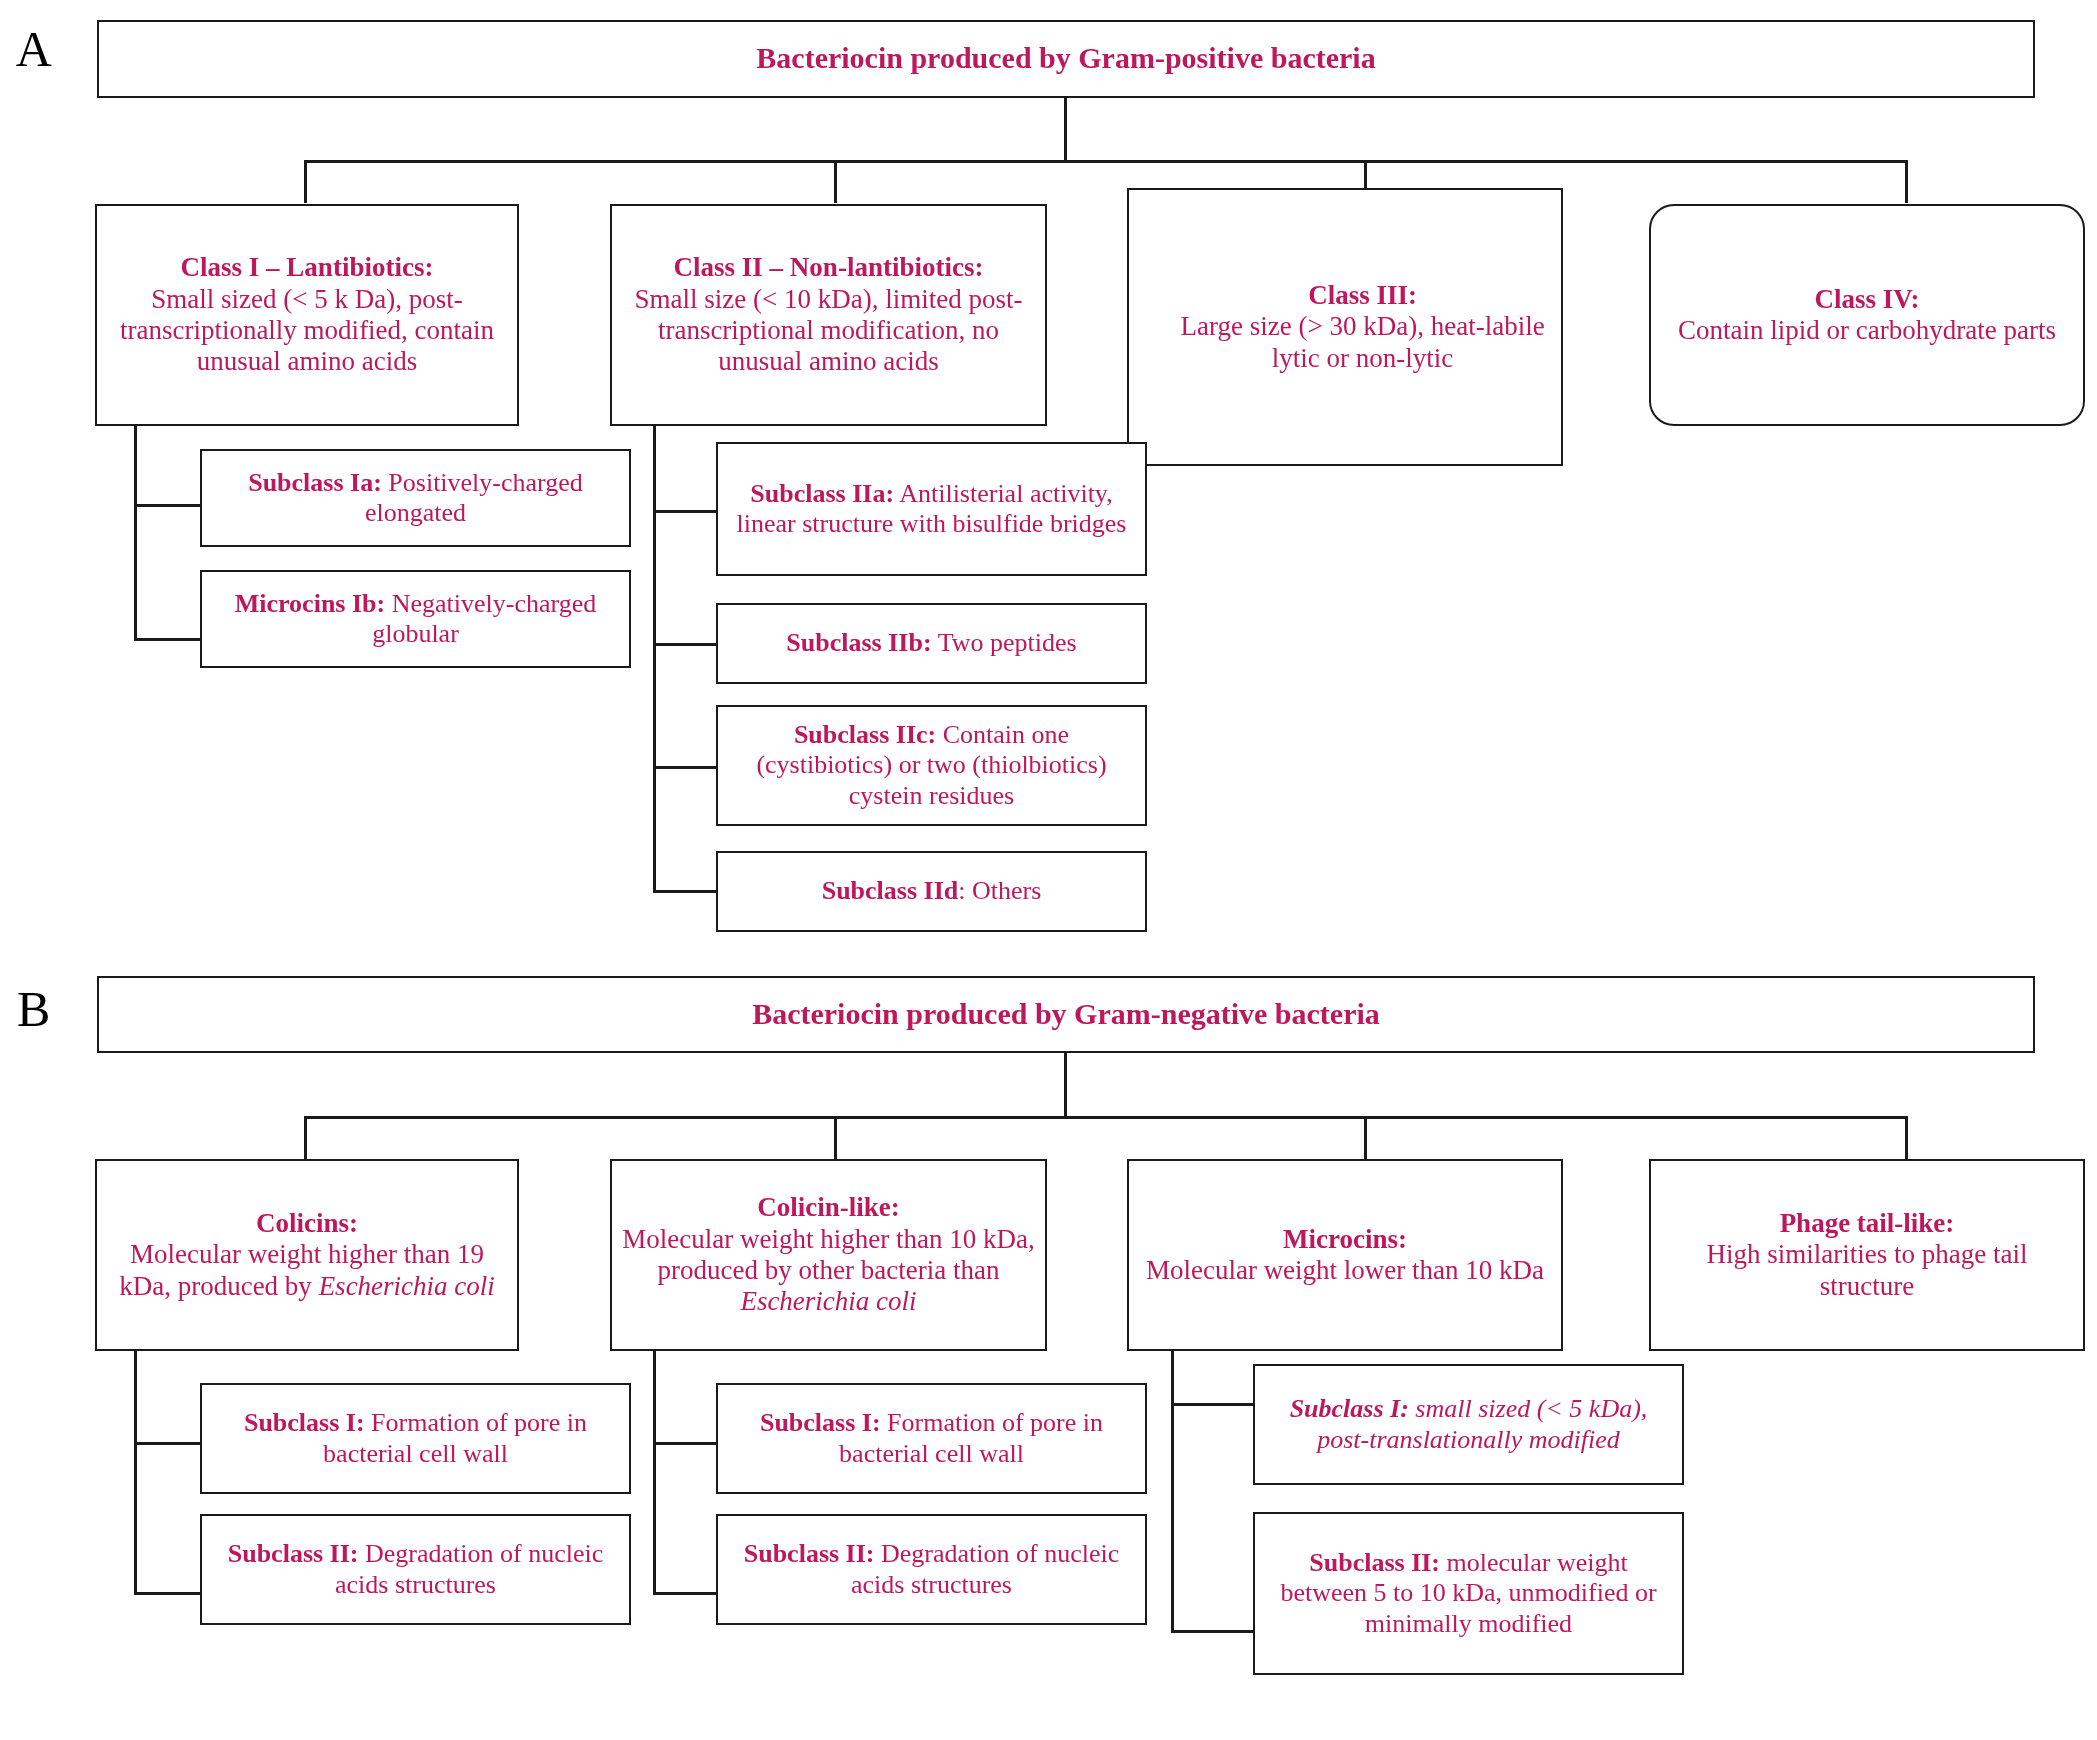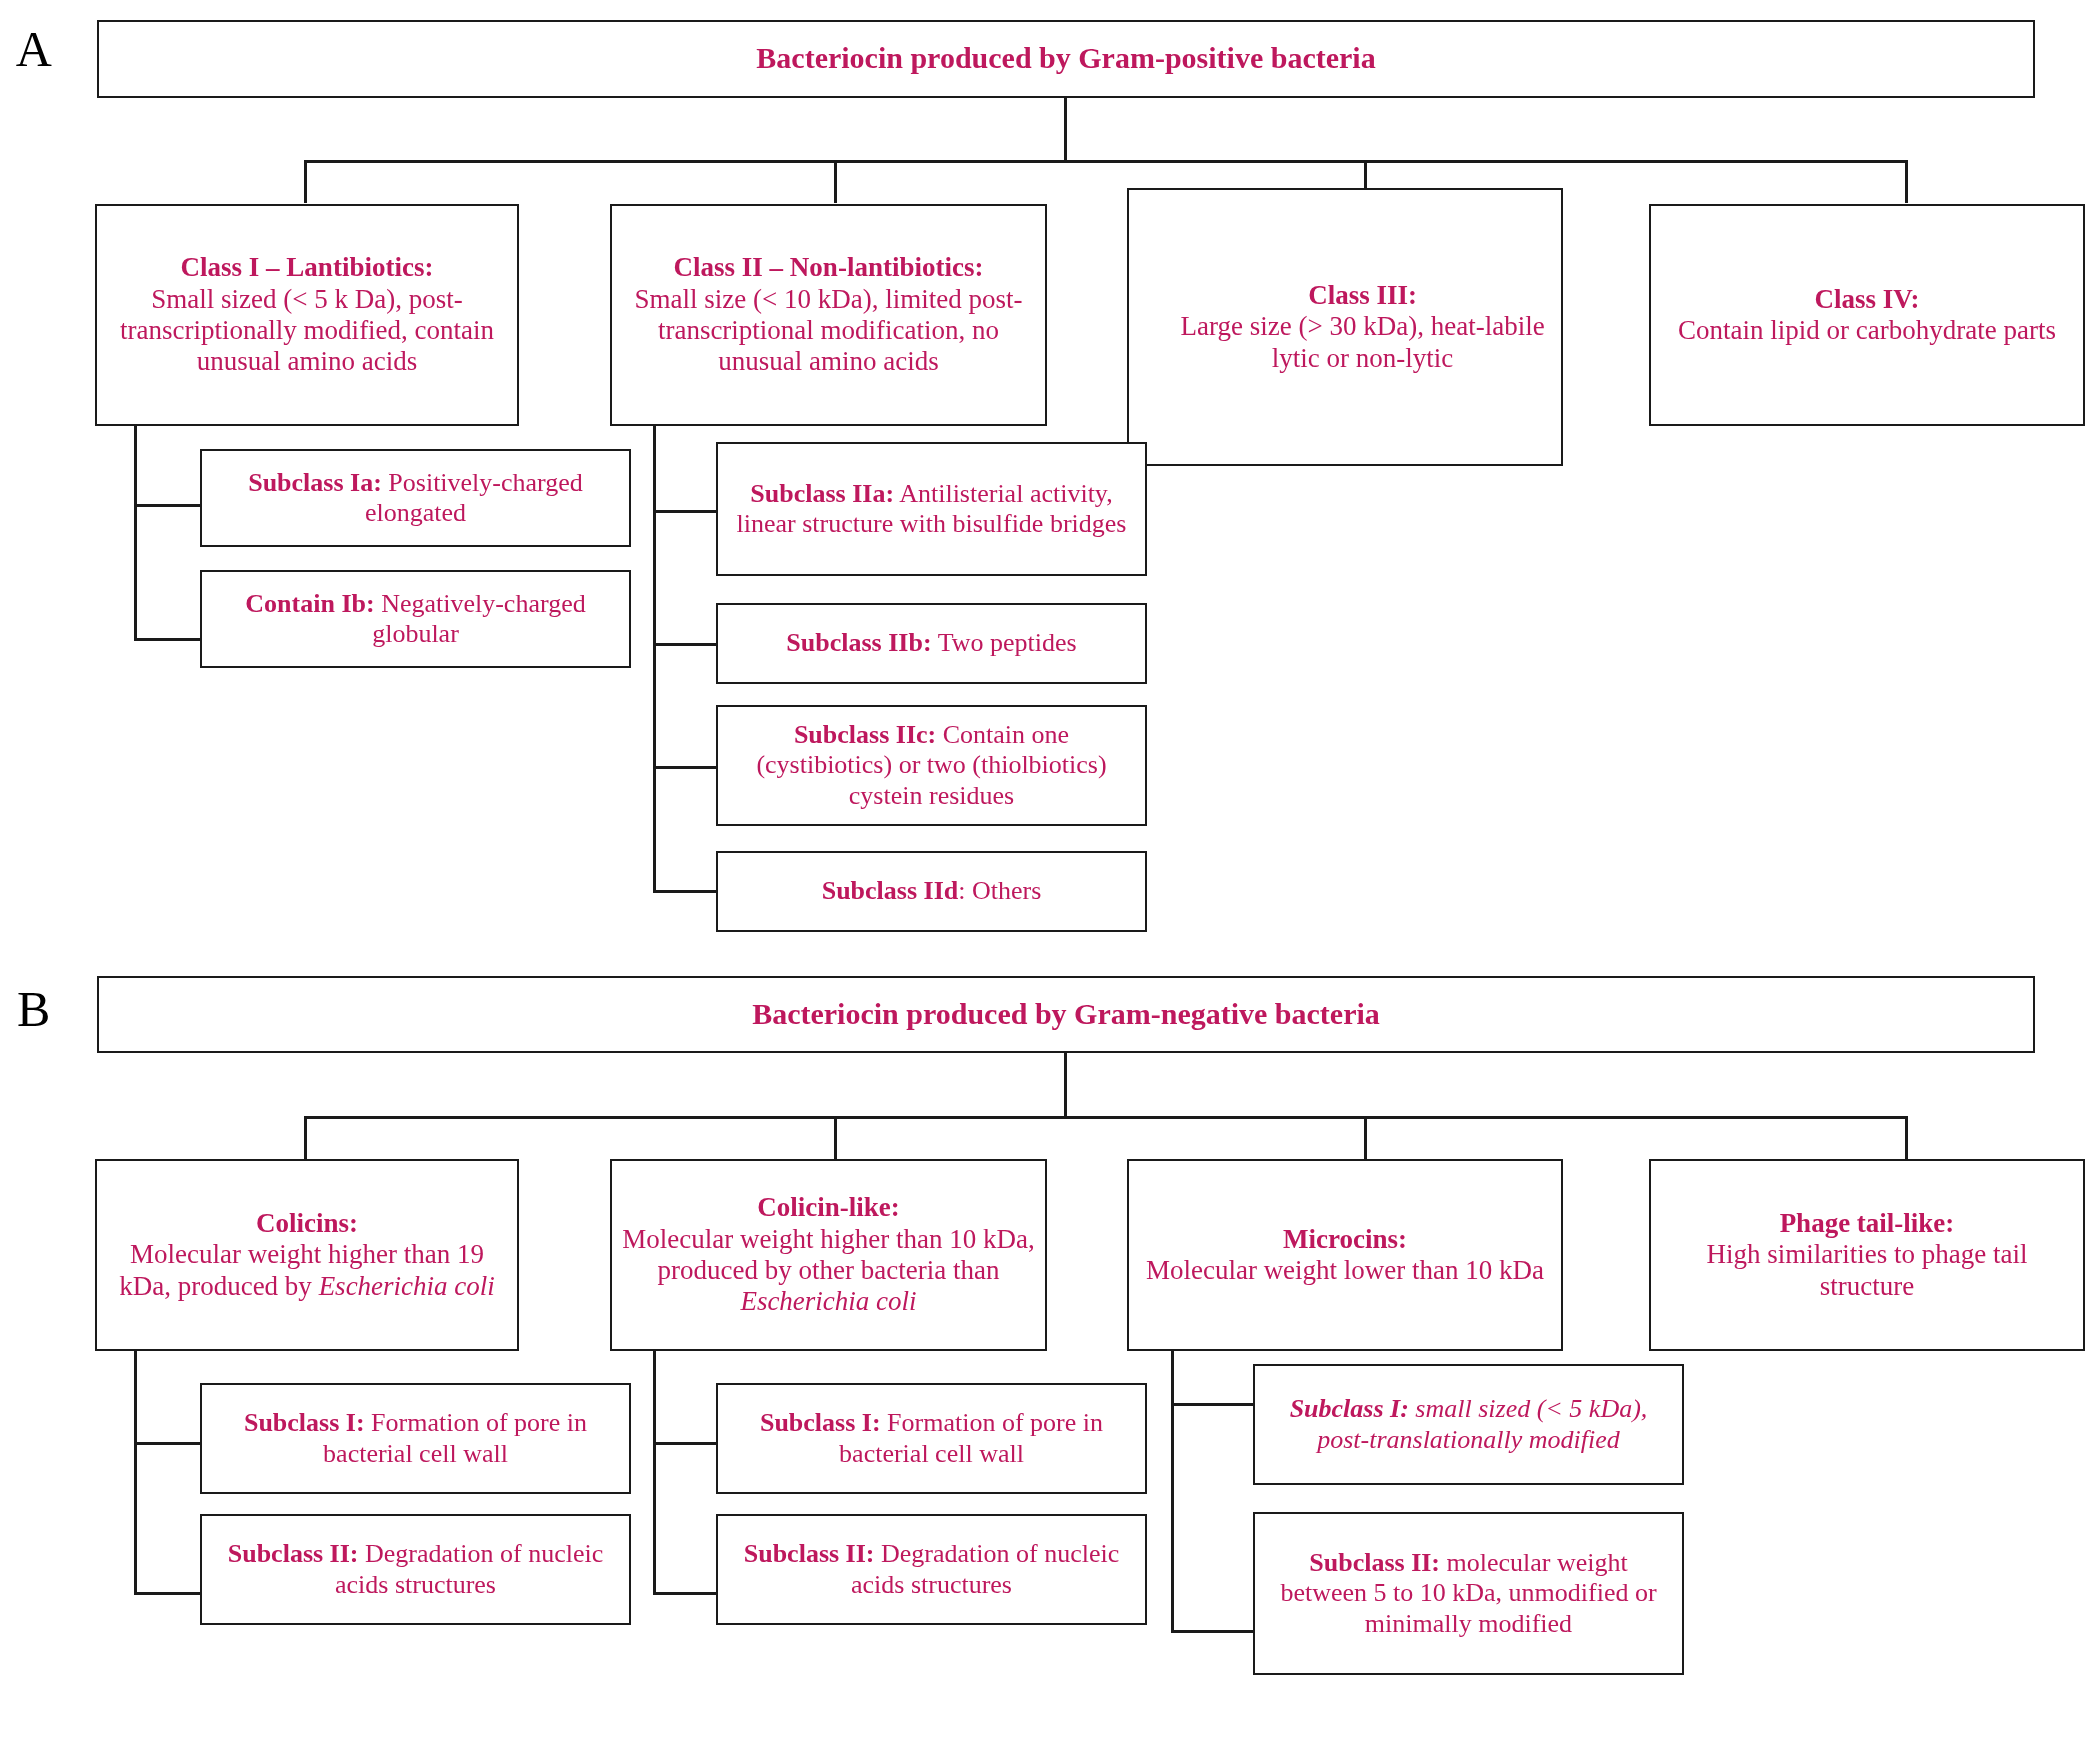--- a/index.html
+++ b/index.html
@@ -91,41 +91,41 @@
     </span>
   </div>
 
   <div class="node cls" style="left:1127px; top:188px; width:436px; height:278px;padding-left:43px;">
     <span class="inner">
       <b>Class III:</b><br>
       <span>Large size (&gt; 30 kDa), heat-labile lytic or non-lytic</span>
     </span>
   </div>
 
-  <div class="node cls" style="left:1649px; top:204px; width:436px; height:222px;">
+  <div class="node cls" style="left:1649px; top:204px; width:436px; height:222px;border-radius:25px;">
     <span class="inner">
       <b>Class IV:</b><br>
       <span>Contain lipid or carbohydrate parts</span>
     </span>
   </div>
 
   <div class="ln v" style="left:134px; top:425px; height:215px;"></div>
   <div class="ln h" style="left:134px; top:504px; width:69px;"></div>
   <div class="ln h" style="left:134px; top:638px; width:69px;"></div>
 
   <div class="node sub" style="left:200px; top:449px; width:431px; height:98px;">
     <span class="inner">
       <b>Subclass Ia:</b>
       <span>Positively-charged elongated</span>
     </span>
   </div>
 
   <div class="node sub" style="left:200px; top:570px; width:431px; height:98px;">
     <span class="inner">
-      <b>Contain Ib:</b>
+      <b>Microcins Ib:</b>
       <span>Negatively-charged globular</span>
     </span>
   </div>
 
   <div class="ln v" style="left:653px; top:425px; height:467px;"></div>
   <div class="ln h" style="left:653px; top:510px; width:65px;"></div>
   <div class="ln h" style="left:653px; top:643px; width:65px;"></div>
   <div class="ln h" style="left:653px; top:766px; width:65px;"></div>
   <div class="ln h" style="left:653px; top:890px; width:65px;"></div>
 

